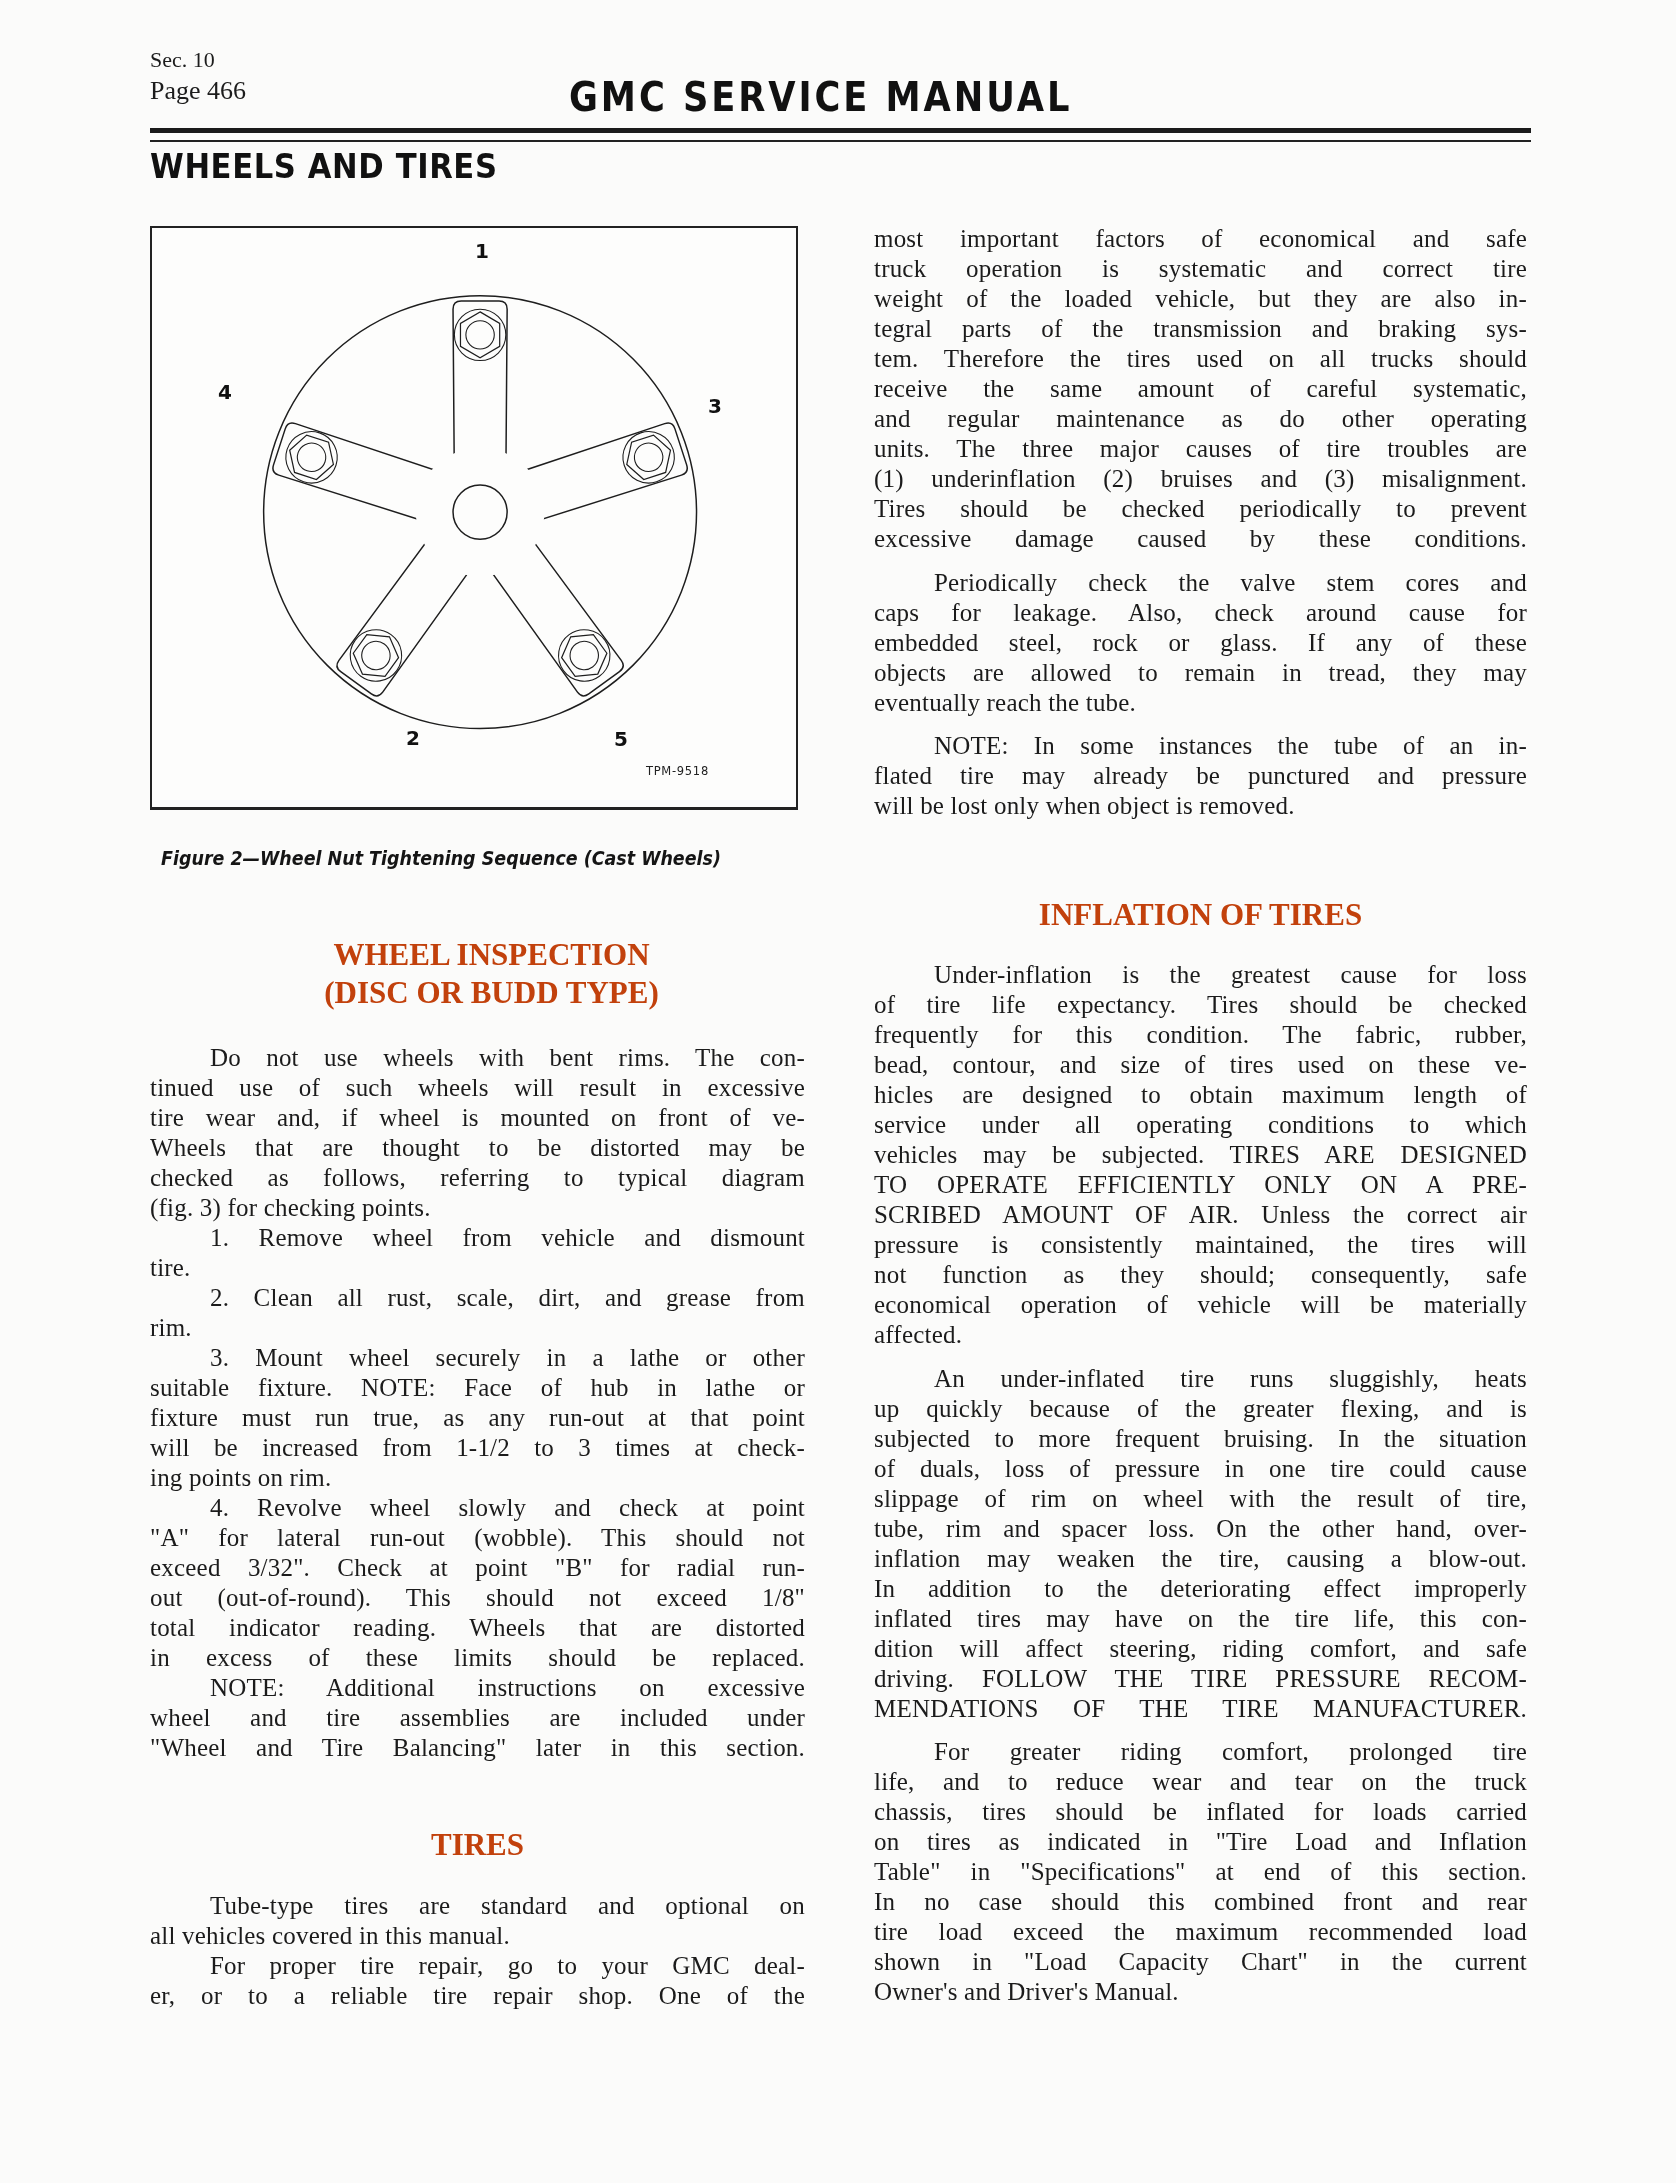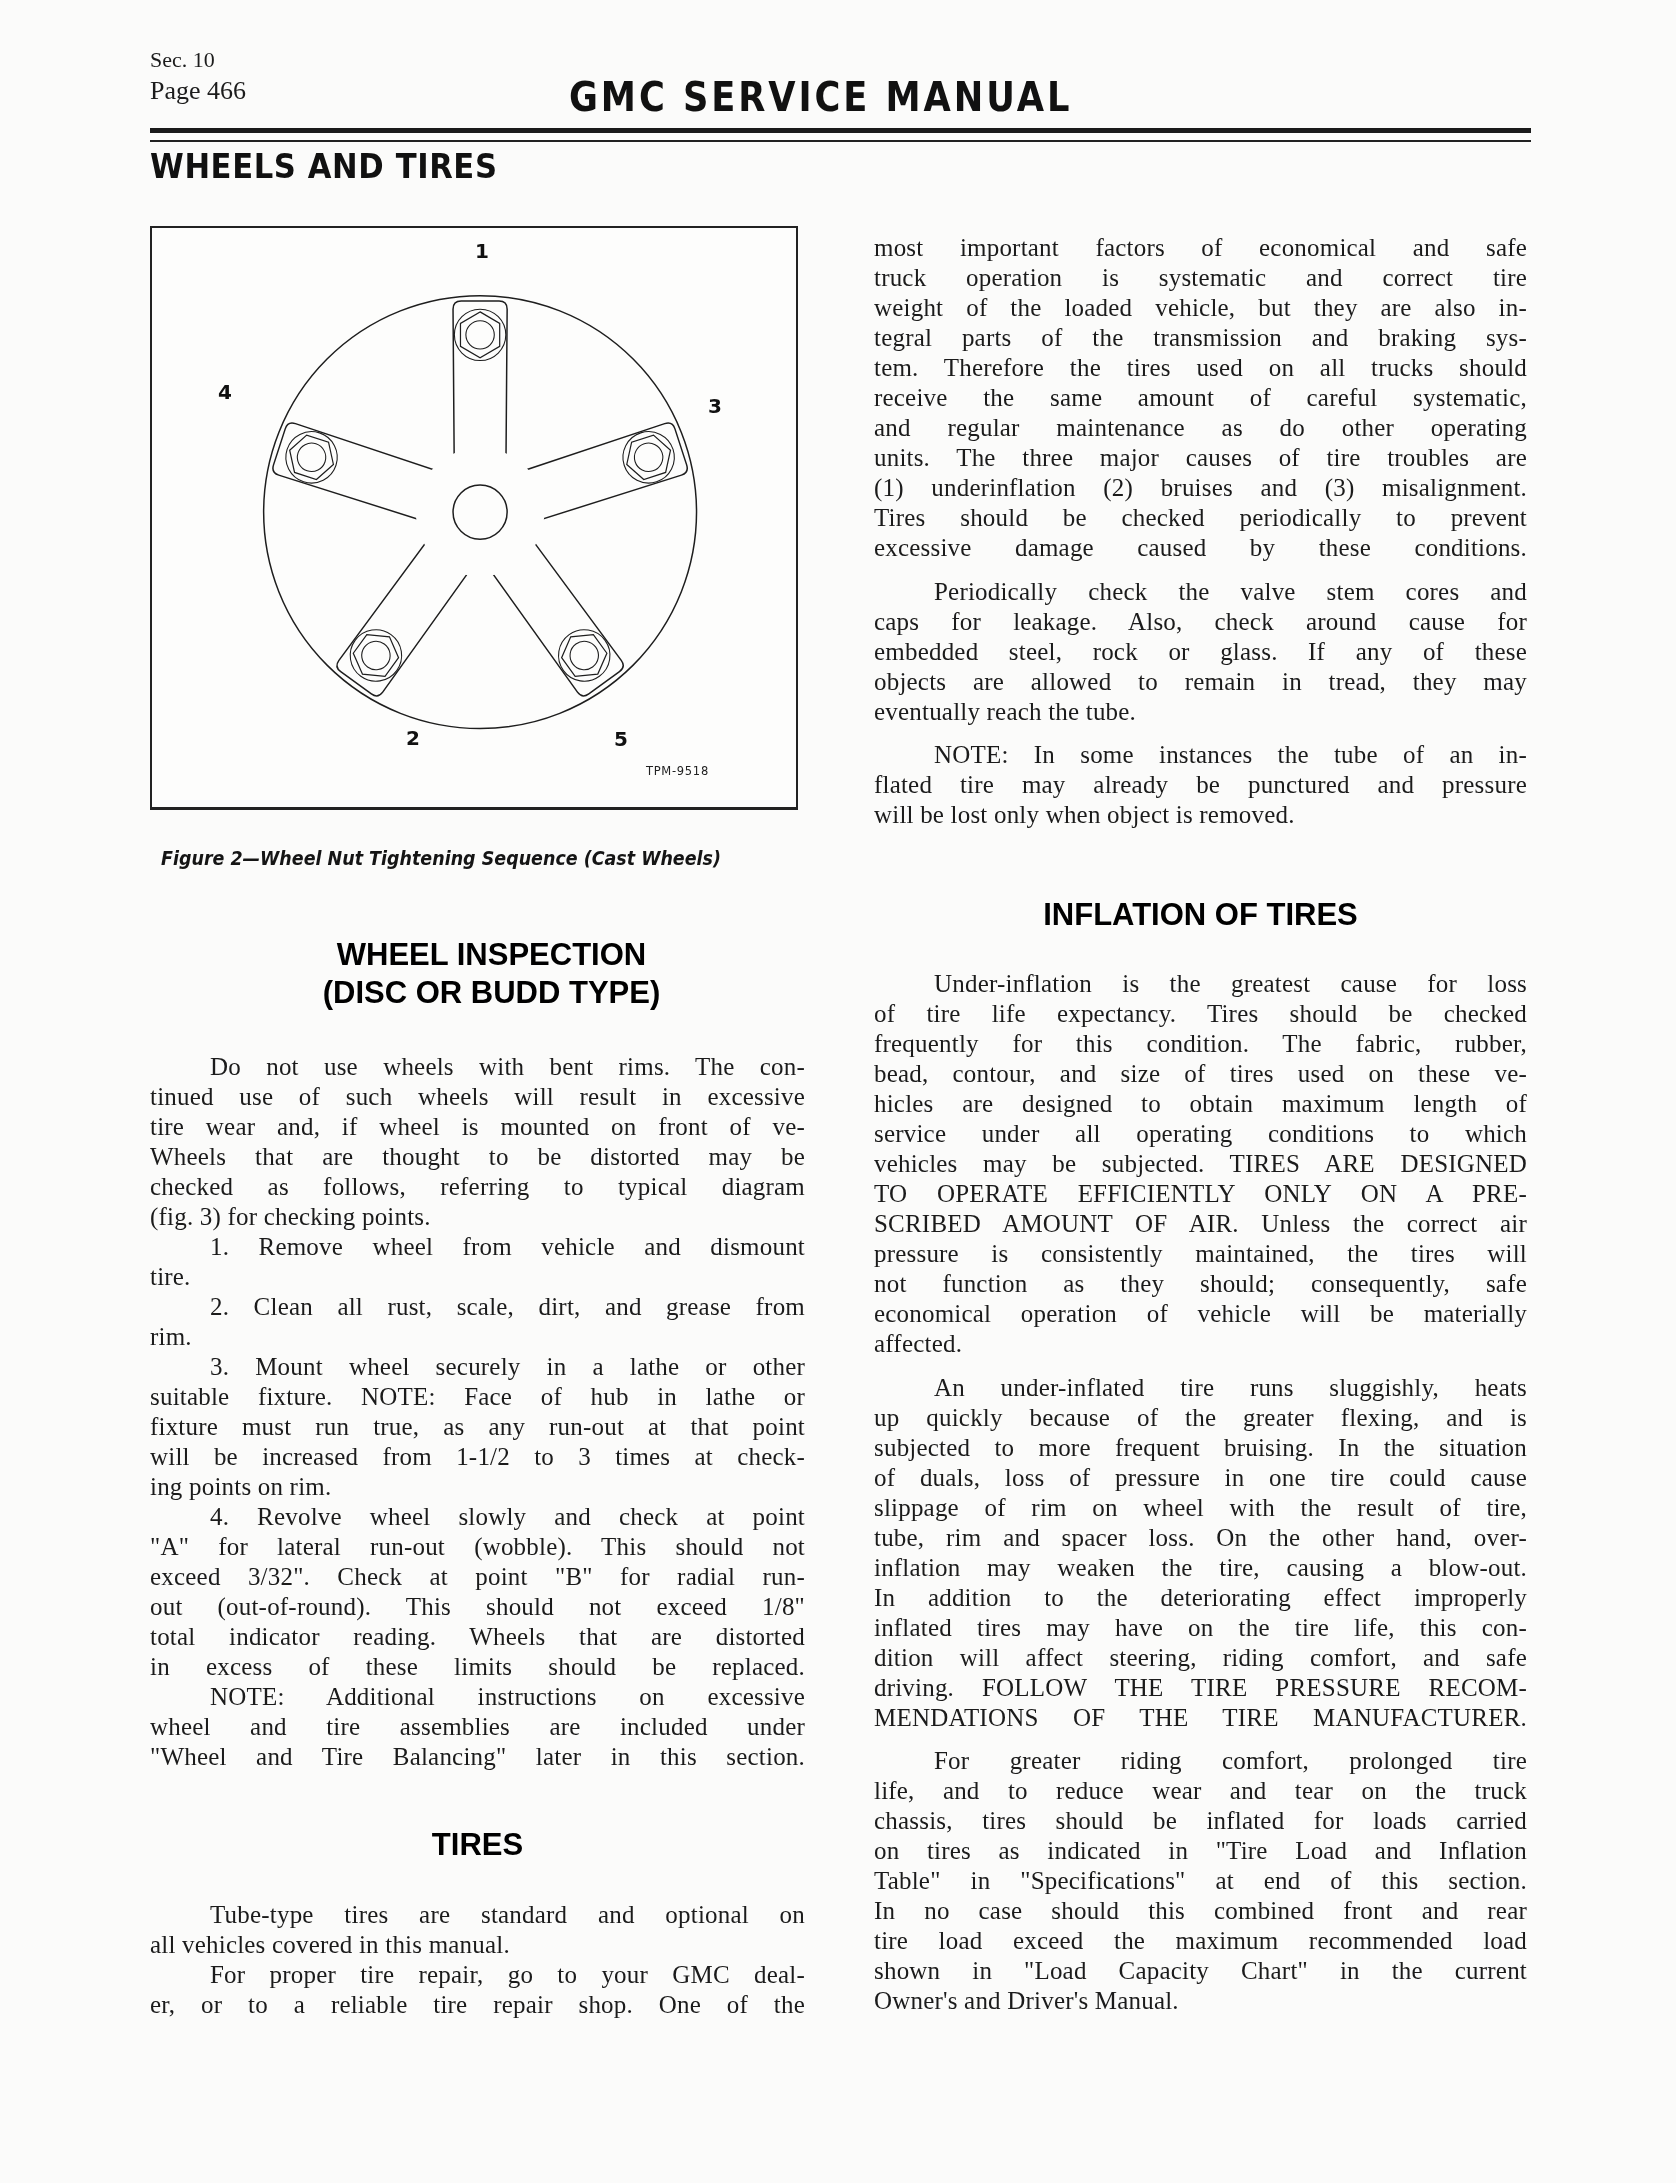--- a/index.html
+++ b/index.html
@@ -35,26 +35,26 @@
   .fig-num { position: absolute; font-family: "DejaVu Sans", sans-serif; font-weight: bold; font-size: 20px; color: #111; }
   #fig-code { position: absolute; left: 494px; top: 19px; font-family: "DejaVu Sans", sans-serif; font-size: 11.5px; color: #222; letter-spacing: 0.7px; }
   #figure-caption {
     position: absolute; left: 161px; top: 847px; width: 649px; white-space: nowrap;
     font-family: "DejaVu Sans", sans-serif; font-weight: bold; font-style: italic; font-size: 19px; line-height: 23px;
     color: #151515; transform: scaleX(0.92); transform-origin: left top;
   }
 
   
   .col-heading {
-    position: absolute; text-align: center; font-family: Liberation Sans, sans-serif; font-weight: bold;
-    color: #000000; white-space: nowrap;
-  }
-
-  
-  .col { position: absolute; margin-top: 9px; }
+    position: absolute; text-align: center; font-family: Liberation Serif, serif; font-weight: bold;
+    color: #c2410c; white-space: nowrap;
+  }
+
+  
+  .col { position: absolute; }
   .line {
     display: block; height: 30px; line-height: 30px; font-family: "Liberation Serif", serif;
     font-size: 25px; text-align: justify; text-align-last: justify; white-space: nowrap; overflow: visible;
     color: #1b1b1b; letter-spacing: 0.2px;
   }
   .line.last { text-align-last: left; }
   .line.indent { padding-left: 60px; }
   .gap { display: block; height: 13.5px; }
 </style>
 </head>

